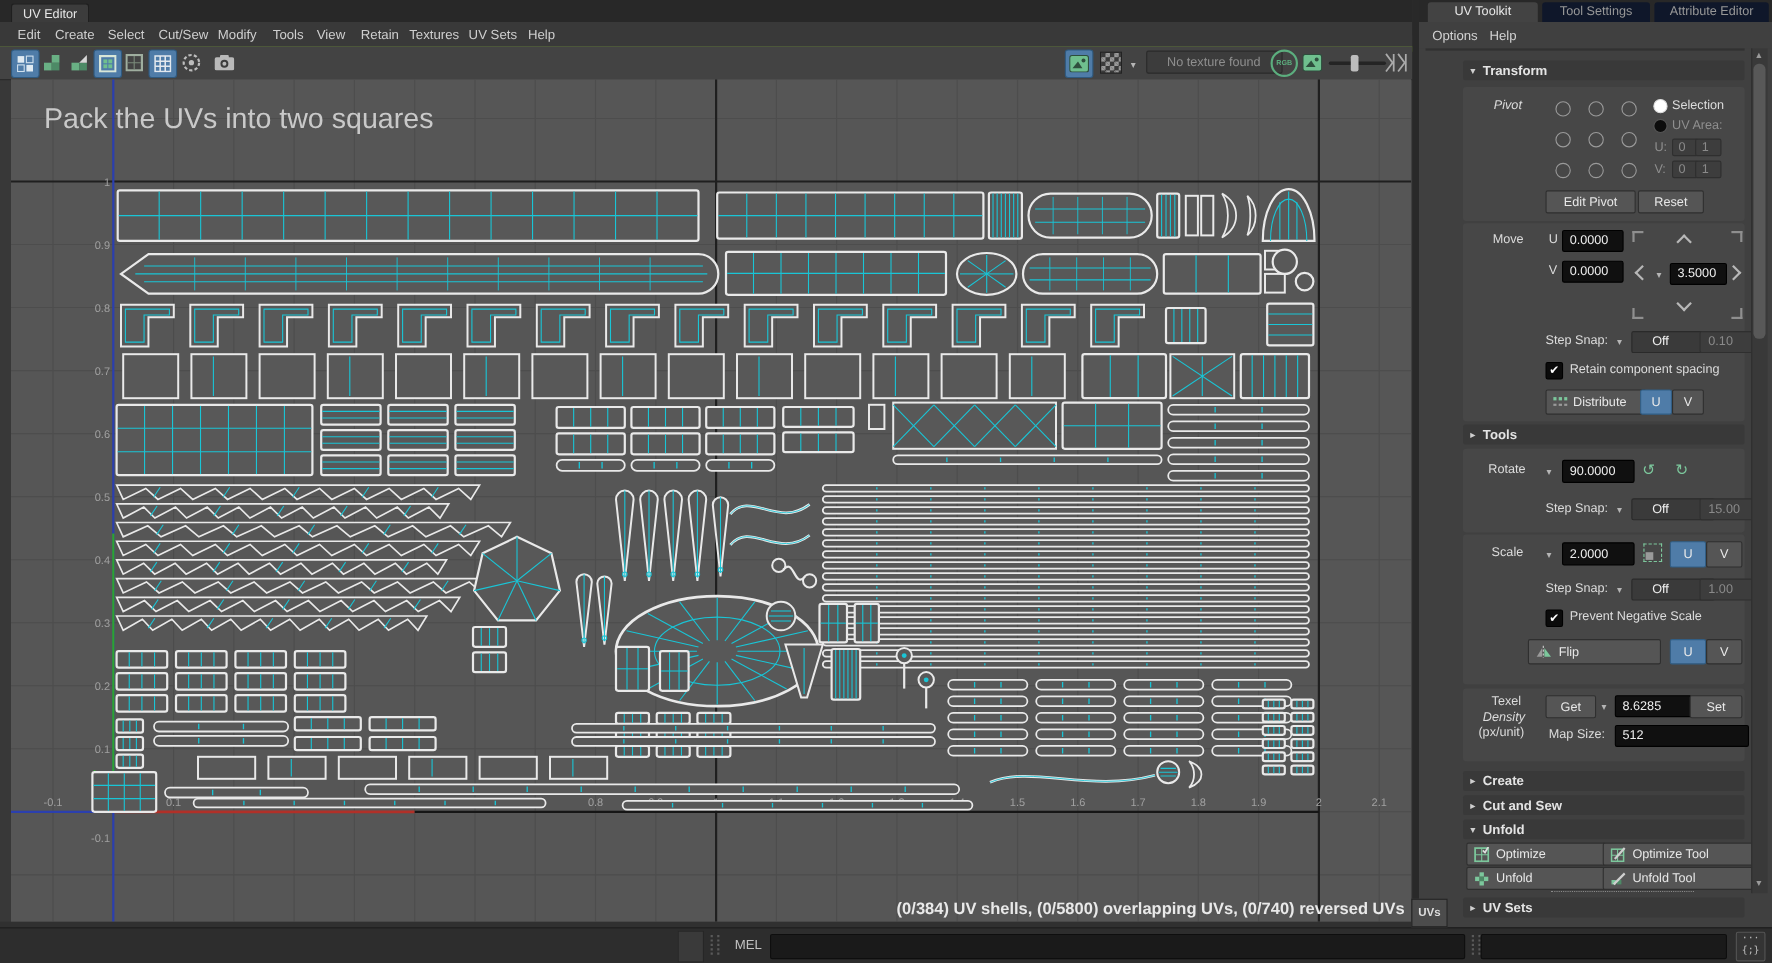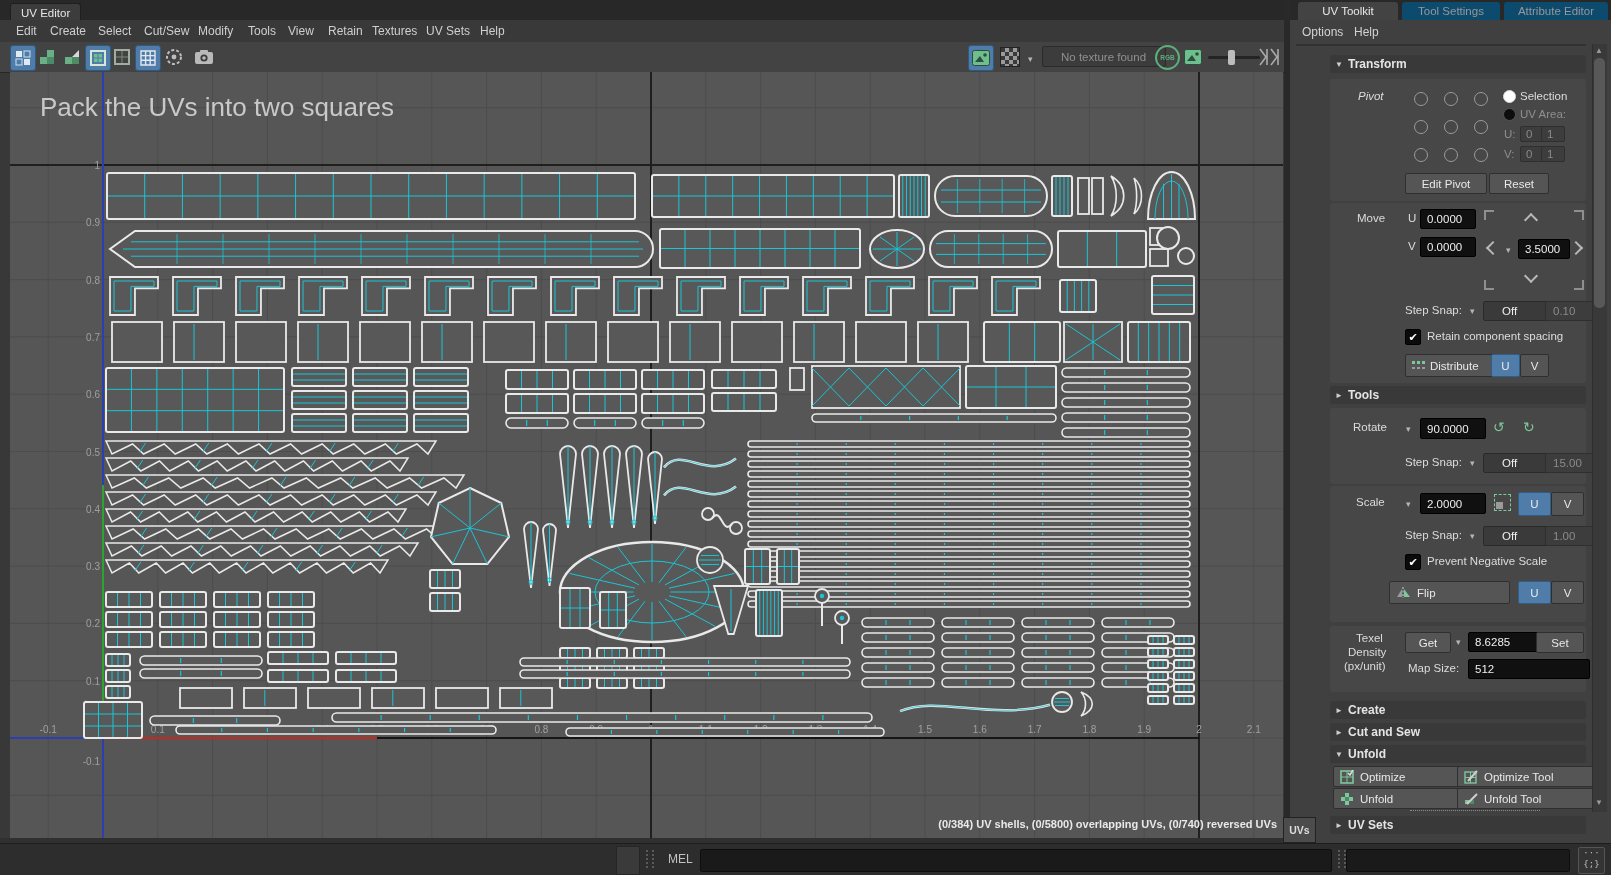--- a/index.html
+++ b/index.html
@@ -12,26 +12,26 @@
     display:flex;align-items:center;justify-content:center;padding:0 10px;}
   #menu-bar{left:0;top:20px;width:1284px;height:22px;background:#393939;border-bottom:5px solid #84cc16;}
   .menu-item{position:absolute;top:0;height:22px;display:flex;align-items:center;
     font-size:12px;color:#cfcfcf;padding:0 2px;}
   #toolbar{left:0;top:42px;width:1284px;height:30px;background:#434343;border-bottom:1px solid #262626;}
   .tbtn{position:absolute;top:3px;width:24px;height:24px;border-radius:3px;
     display:flex;align-items:center;justify-content:center;}
   .tbtn.active{background:#4f7ca8;border:1px solid #2f5a80;}
   #canvas-wrap{left:10px;top:72px;width:1273px;height:766px;background:#565656;}
   #canvas-heading{left:30px;top:20px;font-size:26px;color:#c9c9c9;}
-  #canvas-status{right:6px;top:746px;font-size:11px;font-weight:bold;color:#e9e9e9;}
+  #canvas-status{right:6px;top:746px;font-size:15px;font-weight:bold;color:#e9e9e9;}
   #toolkit{left:1290px;top:0;width:321px;height:843px;background:#404040;}
   #tk-tabstrip{left:0;top:0;width:321px;height:20px;background:#282828;}
   .tk-tab{position:absolute;top:2px;height:18px;font-size:11.5px;display:flex;align-items:center;justify-content:center;border-radius:3px 3px 0 0;}
   .tk-tab.on{background:#434343;color:#e8e8e8;}
-  .tk-tab.off{background:#0c4a6e;color:#979797;}
+  .tk-tab.off{background:#0f172a;color:#979797;}
   #tk-menus{left:0;top:20px;width:321px;height:24px;background:#404040;}
   .tk-menu{position:absolute;top:0;height:24px;display:flex;align-items:center;font-size:12px;color:#d2d2d2;}
   .hdr{position:absolute;left:40px;width:256px;height:18px;background:#393939;border-radius:2px;
     display:flex;align-items:center;font-size:12px;font-weight:bold;color:#e4e4e4;}
   .hdr .arr{width:18px;text-align:center;font-size:8px;color:#cfcfcf;}
   .frame{position:absolute;left:40px;width:256px;background:#474747;border-radius:3px;}
   .lab{position:absolute;font-size:11.5px;color:#dcdcdc;white-space:nowrap;}
   .dim{color:#8f8f8f;}
   .field{position:absolute;background:#101010;border:1px solid #000;border-radius:2px;
     color:#eeeeee;font-size:11.5px;display:flex;align-items:center;padding-left:6px;}
@@ -1317,21 +1317,21 @@
   </div>
   <div class="uv sel" style="left:228px;top:581px;width:31px;height:21px;">
       <span>U</span>
     </div>
   <div class="uv" style="left:261px;top:581px;width:31px;height:21px;">
       <span>V</span>
     </div>
 
   <div class="frame" style="top:626px;height:66px;"></div>
   <div class="lab" style="left:66px;top:632px;">Texel</div>
-  <div class="lab" style="left:58px;top:646px;">Density</div>
+  <div class="lab" style="left:58px;top:646px;font-style:italic;">Density</div>
   <div class="lab" style="left:54px;top:660px;">(px/unit)</div>
   <div class="btn" style="left:115px;top:632px;width:44px;height:19px;">
       <span>Get</span>
     </div>
   <div class="caret" style="left:166px;top:637px;">▾</div>
   <div class="field" style="left:178px;top:632px;width:62px;height:18px;">
       <span>8.6285</span>
     </div>
   <div class="btn" style="left:246px;top:632px;width:46px;height:19px;">
       <span>Set</span>

